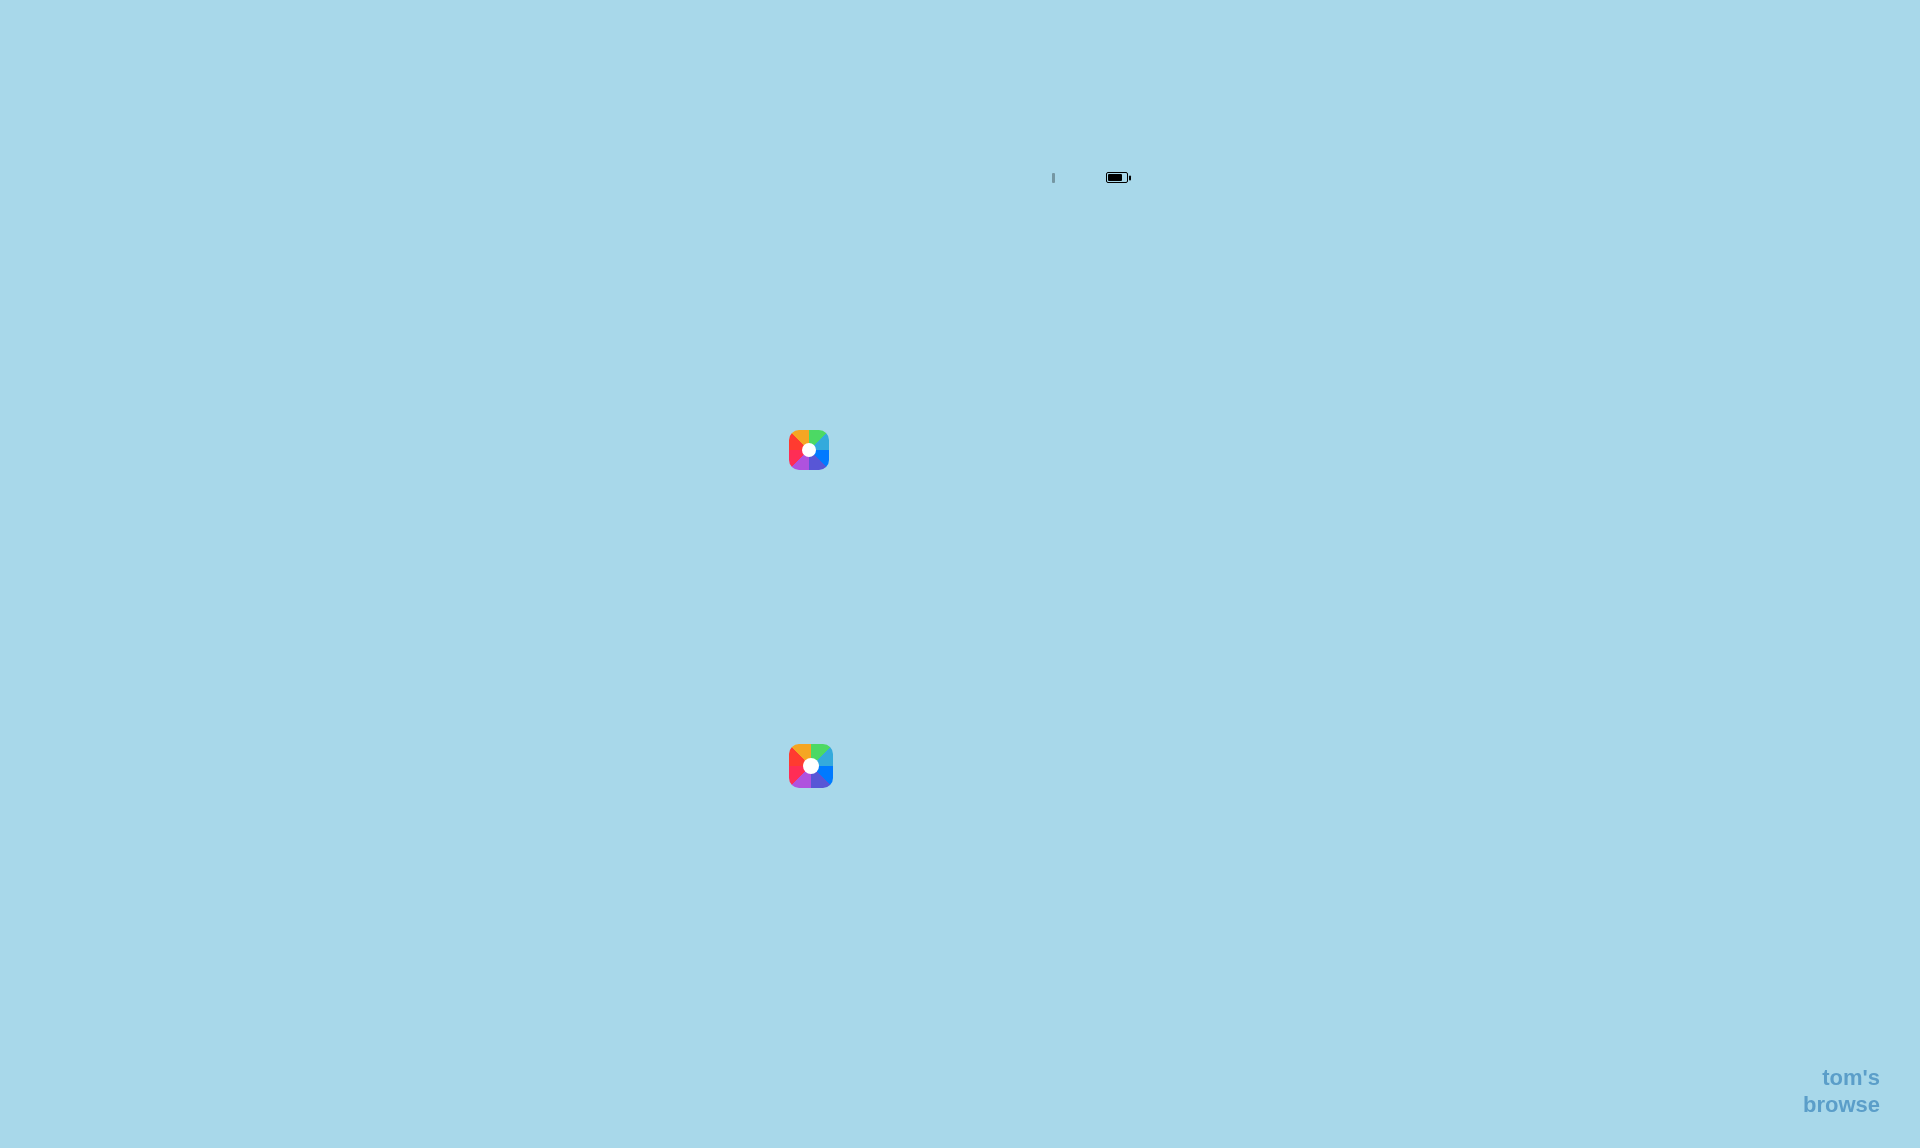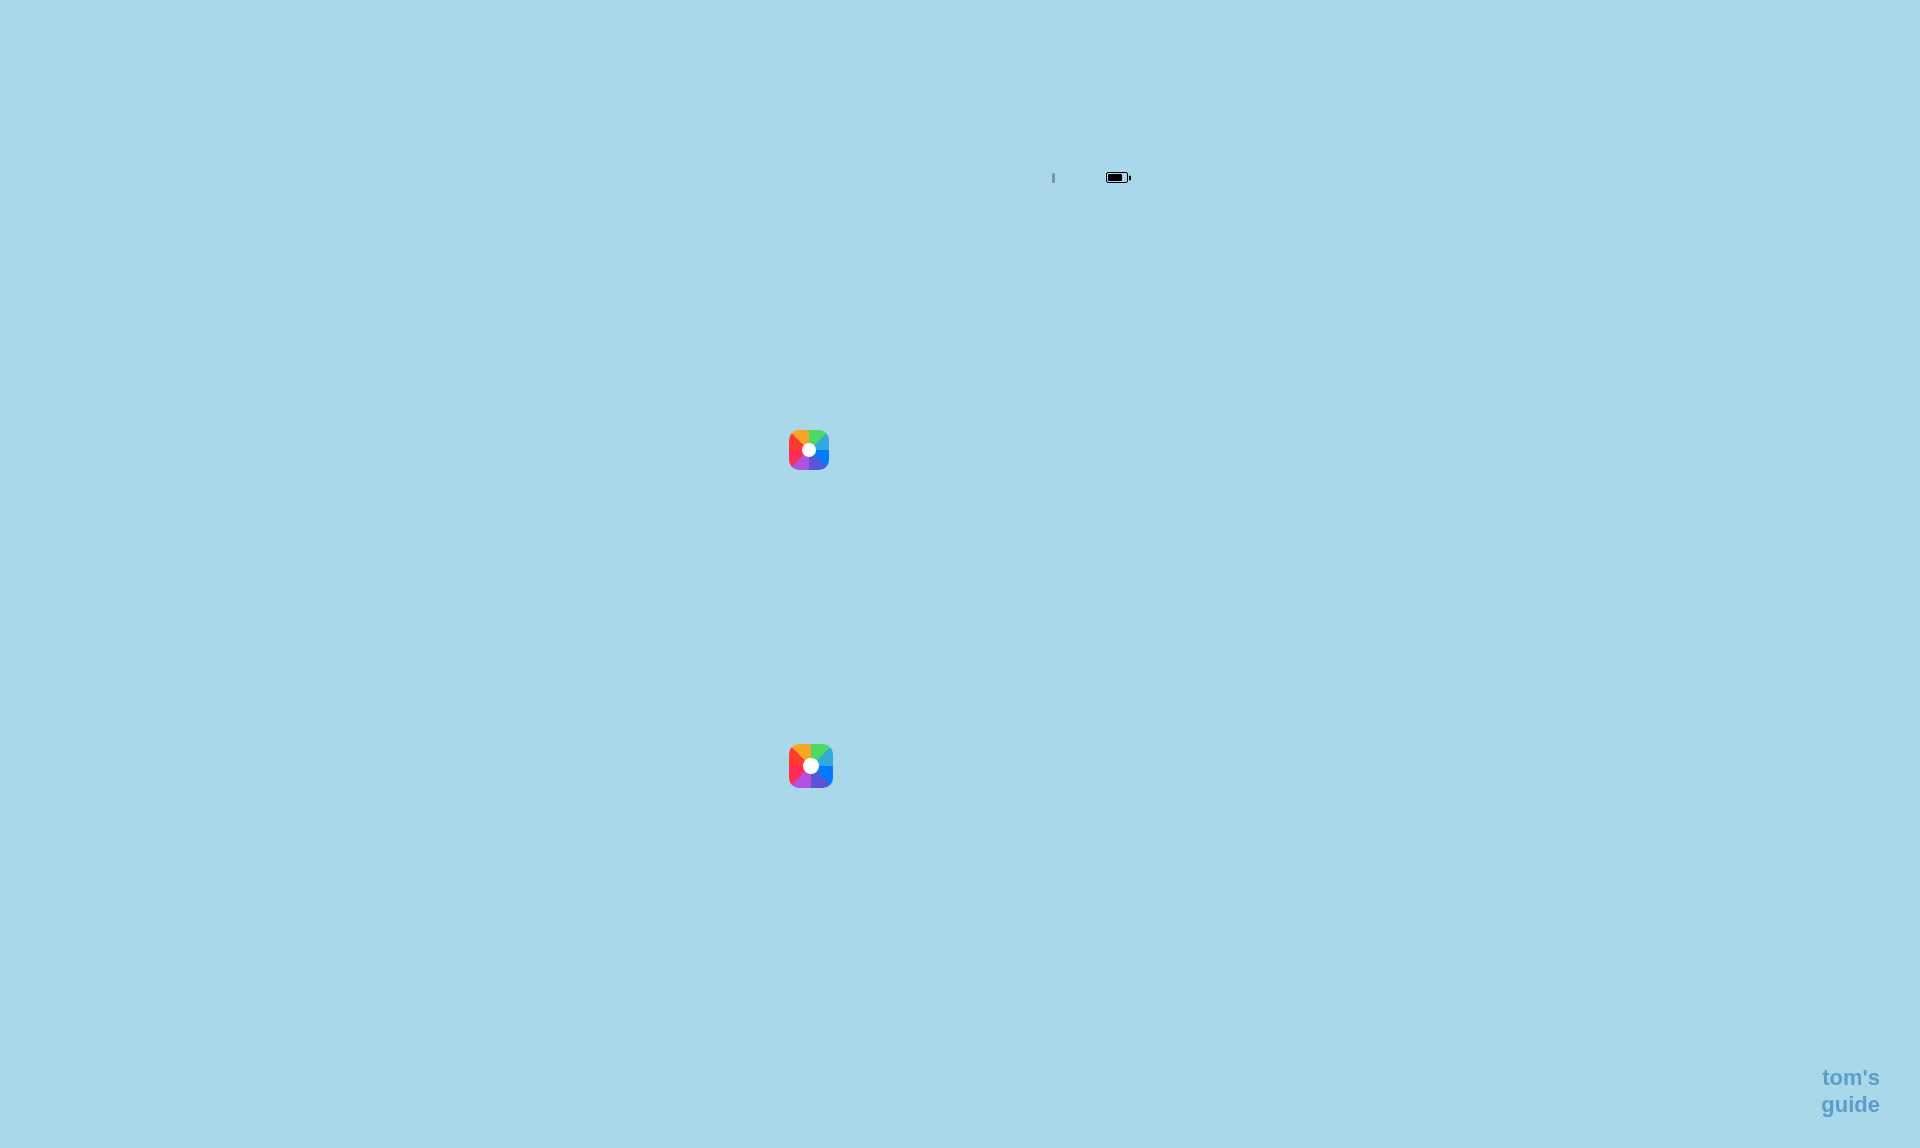--- a/index.html
+++ b/index.html
@@ -402,14 +402,14 @@
         <span class="app-chevron">›</span>
       </div>
     </div>
 
   </div>
 
 </div>
 
 <div class="watermark">
   <span>tom's</span><br>
-  <span>guide</span>
+  <span>browse</span>
 </div>
 
 </body></html>

